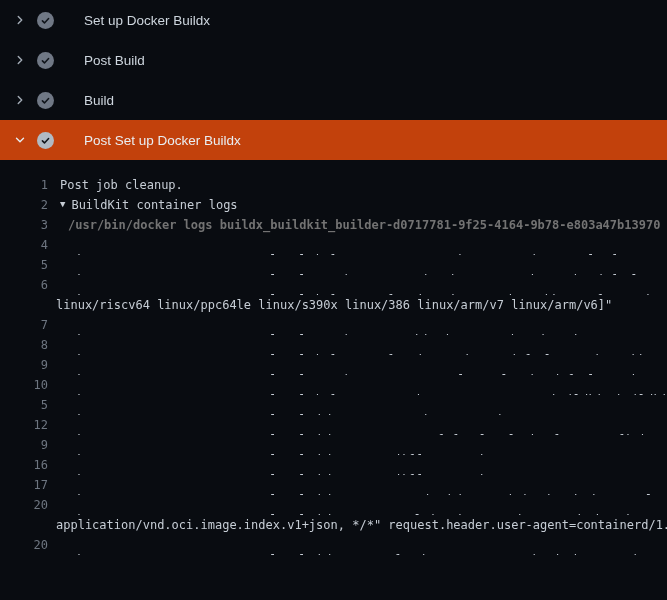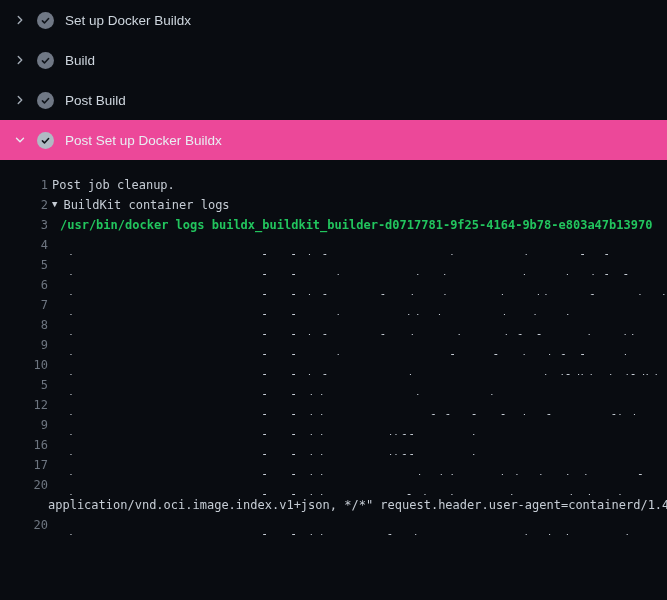--- a/index.html
+++ b/index.html
@@ -11,67 +11,67 @@
   }
   .steps { width: 100%; }
   .step {
     height: 40px;
     display: flex;
     align-items: center;
     padding-left: 12px;
     cursor: pointer;
     box-sizing: border-box;
   }
-  .step.expanded { background: #ec4899; }
+  .step.expanded { background: #c2410c; }
   .chev {
     width: 16px; height: 16px;
     display: flex; align-items: center; justify-content: center;
     flex-shrink: 0;
   }
   .chev svg { display: block; }
   .check {
     width: 17px; height: 17px;
     border-radius: 50%;
     background: #707885;
     display: flex; align-items: center; justify-content: center;
     flex-shrink: 0;
     margin-left: 9px;
   }
   .step.expanded .check { background: #b0bac4; }
   .slabel {
-    margin-left: 11px;
+    margin-left: 30px;
     font-size: 13.5px;
     color: #ced6de;
   }
   .step.expanded .slabel { color: #e9eef3; }
 
   .log {
     padding-top: 15px;
     font-family: "DejaVu Sans Mono", monospace;
     font-size: 12px;
     line-height: 20px;
   }
   .lrow { display: flex; height: 20px; }
   .lnum {
     width: 48px;
     flex-shrink: 0;
     text-align: right;
     color: #6e7681;
     cursor: pointer;
   }
   .ltext {
-    margin-left: 0;
+    margin-left: 8px;
     white-space: pre;
     overflow: hidden;
     color: #c6cdd5;
   }
   .ltext.plain, .ltext.group { padding-left: 4px; }
   .ltext.command, .ltext.log { padding-left: 12px; }
   .ltext.wrap { padding-left: 0; }
-  .ltext.command { color: #22c55e; font-weight: bold; }
+  .ltext.command { color: #737373; font-weight: bold; }
   .caret {
     display: inline-block;
     font-size: 9px;
     margin-right: 6px;
     transform: translateY(-2px);
     cursor: pointer;
     color: #c6cdd5;
   }
 </style>
 </head>
@@ -97,35 +97,35 @@
     <span class="chev">
       <svg width="14" height="14" viewBox="0 0 16 16">
           <path d="M6 4l4 4-4 4" fill="none" stroke="#a2abb5" stroke-width="1.6" stroke-linecap="round" stroke-linejoin="round"></path>
         </svg>
     </span>
     <span class="check">
       <svg width="11" height="11" viewBox="0 0 16 16">
           <path d="M3.5 8.5l3 3 6-6.5" fill="none" stroke="#10141a" stroke-width="2.2" stroke-linecap="round" stroke-linejoin="round"></path>
         </svg>
     </span>
+    <span class="slabel">Post Build</span>
+  </div>
+
+  <div class="step">
+    <span class="chev">
+      <svg width="14" height="14" viewBox="0 0 16 16">
+          <path d="M6 4l4 4-4 4" fill="none" stroke="#a2abb5" stroke-width="1.6" stroke-linecap="round" stroke-linejoin="round"></path>
+        </svg>
+    </span>
+    <span class="check">
+      <svg width="11" height="11" viewBox="0 0 16 16">
+          <path d="M3.5 8.5l3 3 6-6.5" fill="none" stroke="#10141a" stroke-width="2.2" stroke-linecap="round" stroke-linejoin="round"></path>
+        </svg>
+    </span>
     <span class="slabel">Build</span>
-  </div>
-
-  <div class="step">
-    <span class="chev">
-      <svg width="14" height="14" viewBox="0 0 16 16">
-          <path d="M6 4l4 4-4 4" fill="none" stroke="#a2abb5" stroke-width="1.6" stroke-linecap="round" stroke-linejoin="round"></path>
-        </svg>
-    </span>
-    <span class="check">
-      <svg width="11" height="11" viewBox="0 0 16 16">
-          <path d="M3.5 8.5l3 3 6-6.5" fill="none" stroke="#10141a" stroke-width="2.2" stroke-linecap="round" stroke-linejoin="round"></path>
-        </svg>
-    </span>
-    <span class="slabel">Post Build</span>
   </div>
 
   <div class="step expanded">
     <span class="chev">
       <svg width="14" height="14" viewBox="0 0 16 16">
           <path d="M4 6l4 4 4-4" fill="none" stroke="#e6edf3" stroke-width="1.6" stroke-linecap="round" stroke-linejoin="round"></path>
         </svg>
     </span>
     <span class="check">
       <svg width="11" height="11" viewBox="0 0 16 16">
@@ -156,20 +156,24 @@
     </div>
     <div class="lrow">
       <span class="lnum">5</span>
       <span class="ltext log">time="2021-04-23T18:02:37Z" level=warning msg="using host network as the default"</span>
     </div>
     <div class="lrow">
       <span class="lnum">6</span>
       <span class="ltext log">time="2021-04-23T18:02:37Z" level=info msg="found worker \"uzhz7y1bkp49oxf8q42rmk0xj</span>
     </div>
     <div class="lrow">
+      <span class="lnum"></span>
+      <span class="ltext wrap">linux/riscv64 linux/ppc64le linux/s390x linux/386 linux/arm/v7 linux/arm/v6]"</span>
+    </div>
+    <div class="lrow">
       <span class="lnum">7</span>
       <span class="ltext log">time="2021-04-23T18:02:37Z" level=warning msg="skipping containerd worker, as \"/run</span>
     </div>
     <div class="lrow">
       <span class="lnum">8</span>
       <span class="ltext log">time="2021-04-23T18:02:37Z" level=info msg="found 1 workers, default=\"uzhz7y1bkp49o</span>
     </div>
     <div class="lrow">
       <span class="lnum">9</span>
       <span class="ltext log">time="2021-04-23T18:02:37Z" level=warning msg="currently, only the default worker ca</span>

